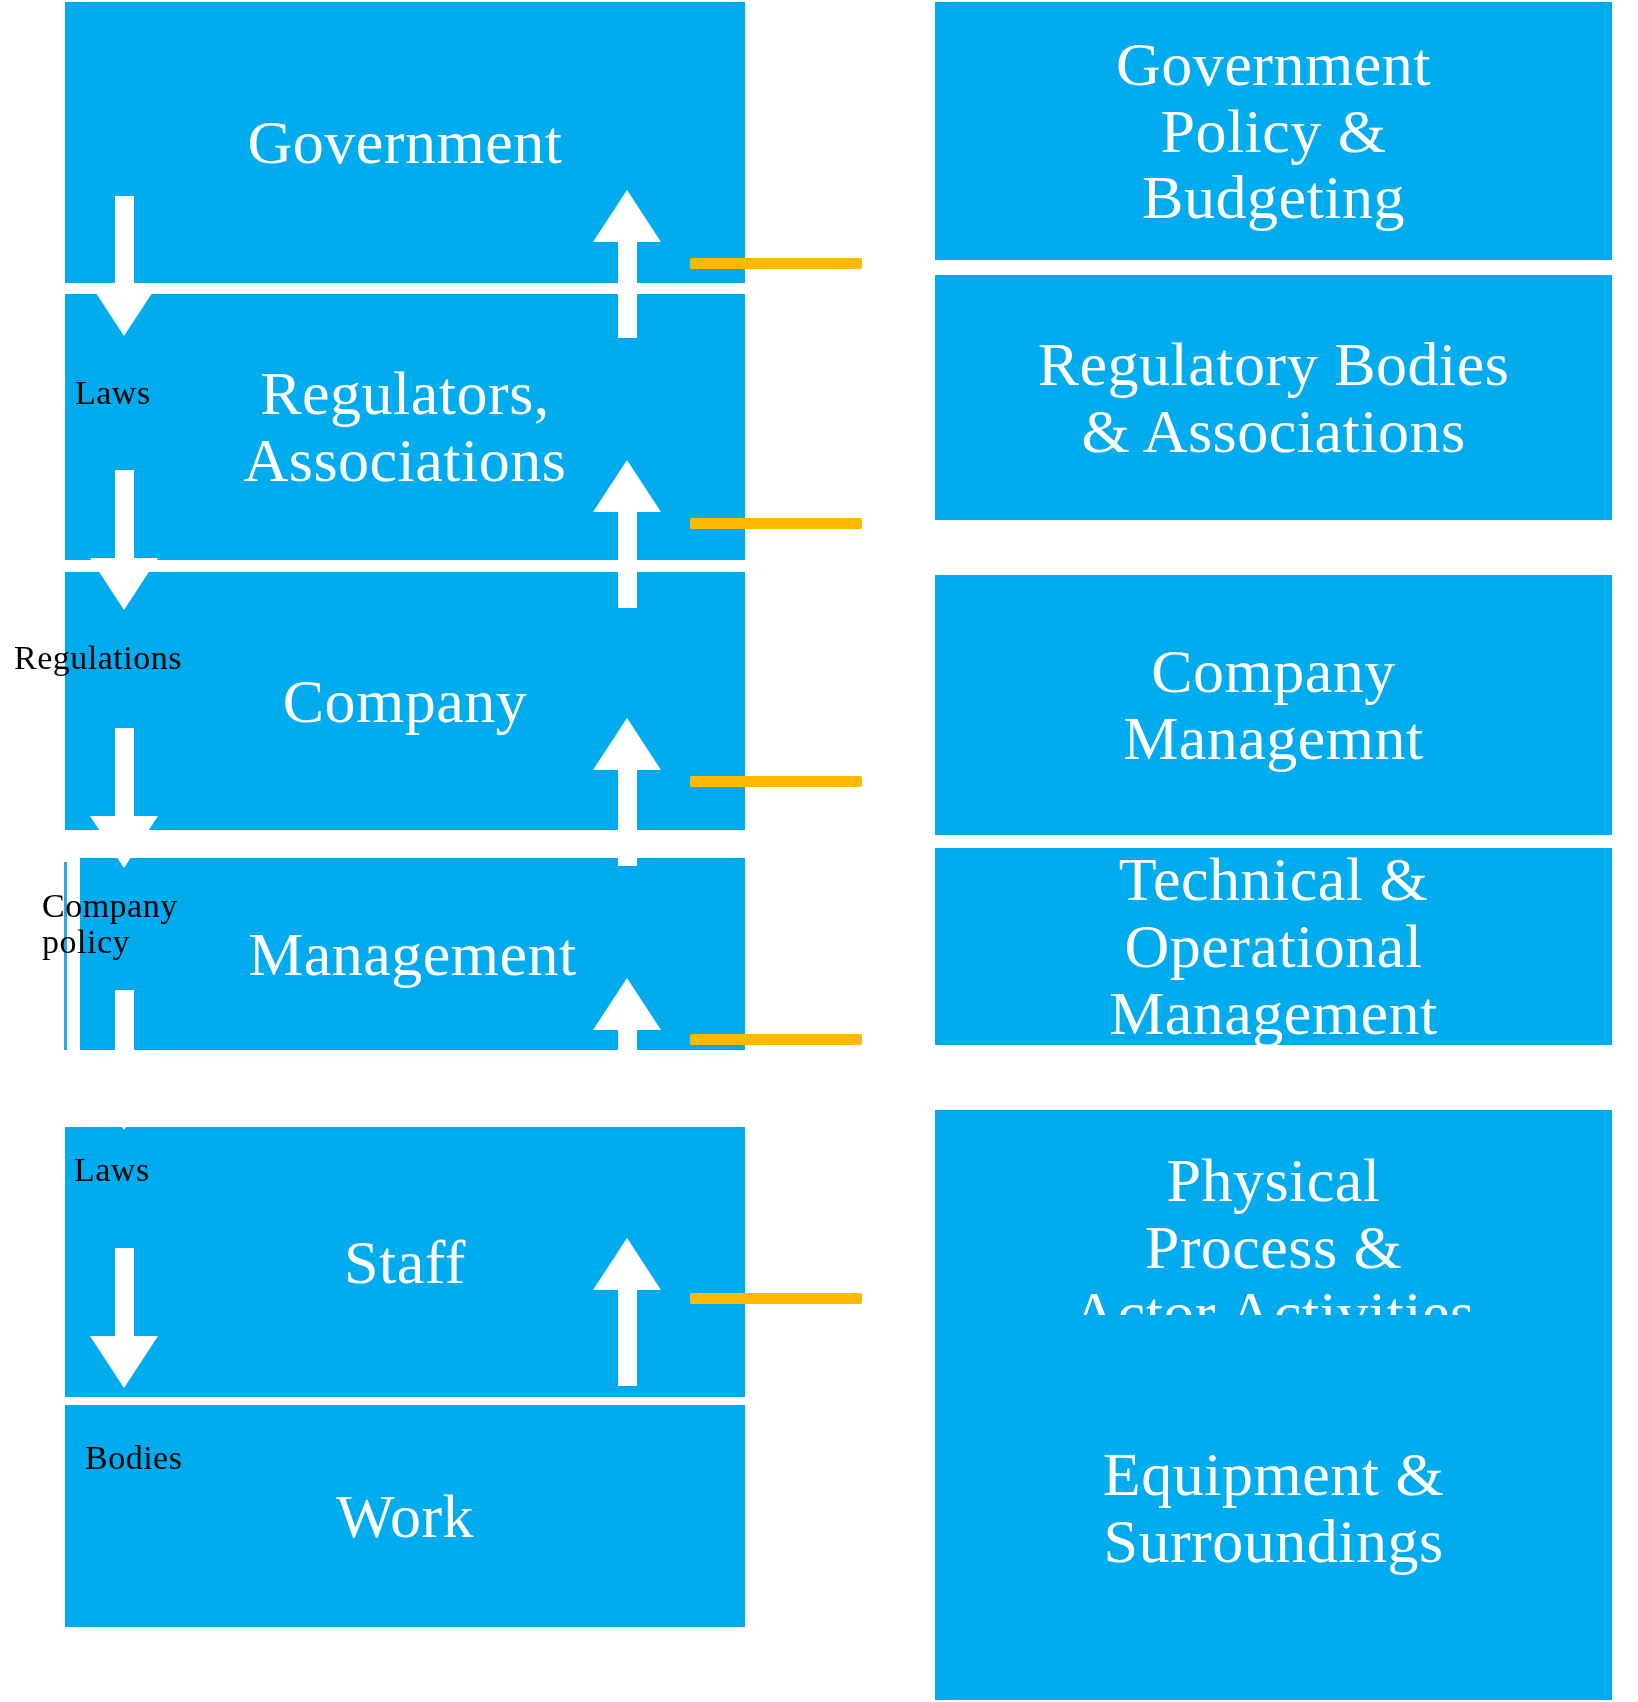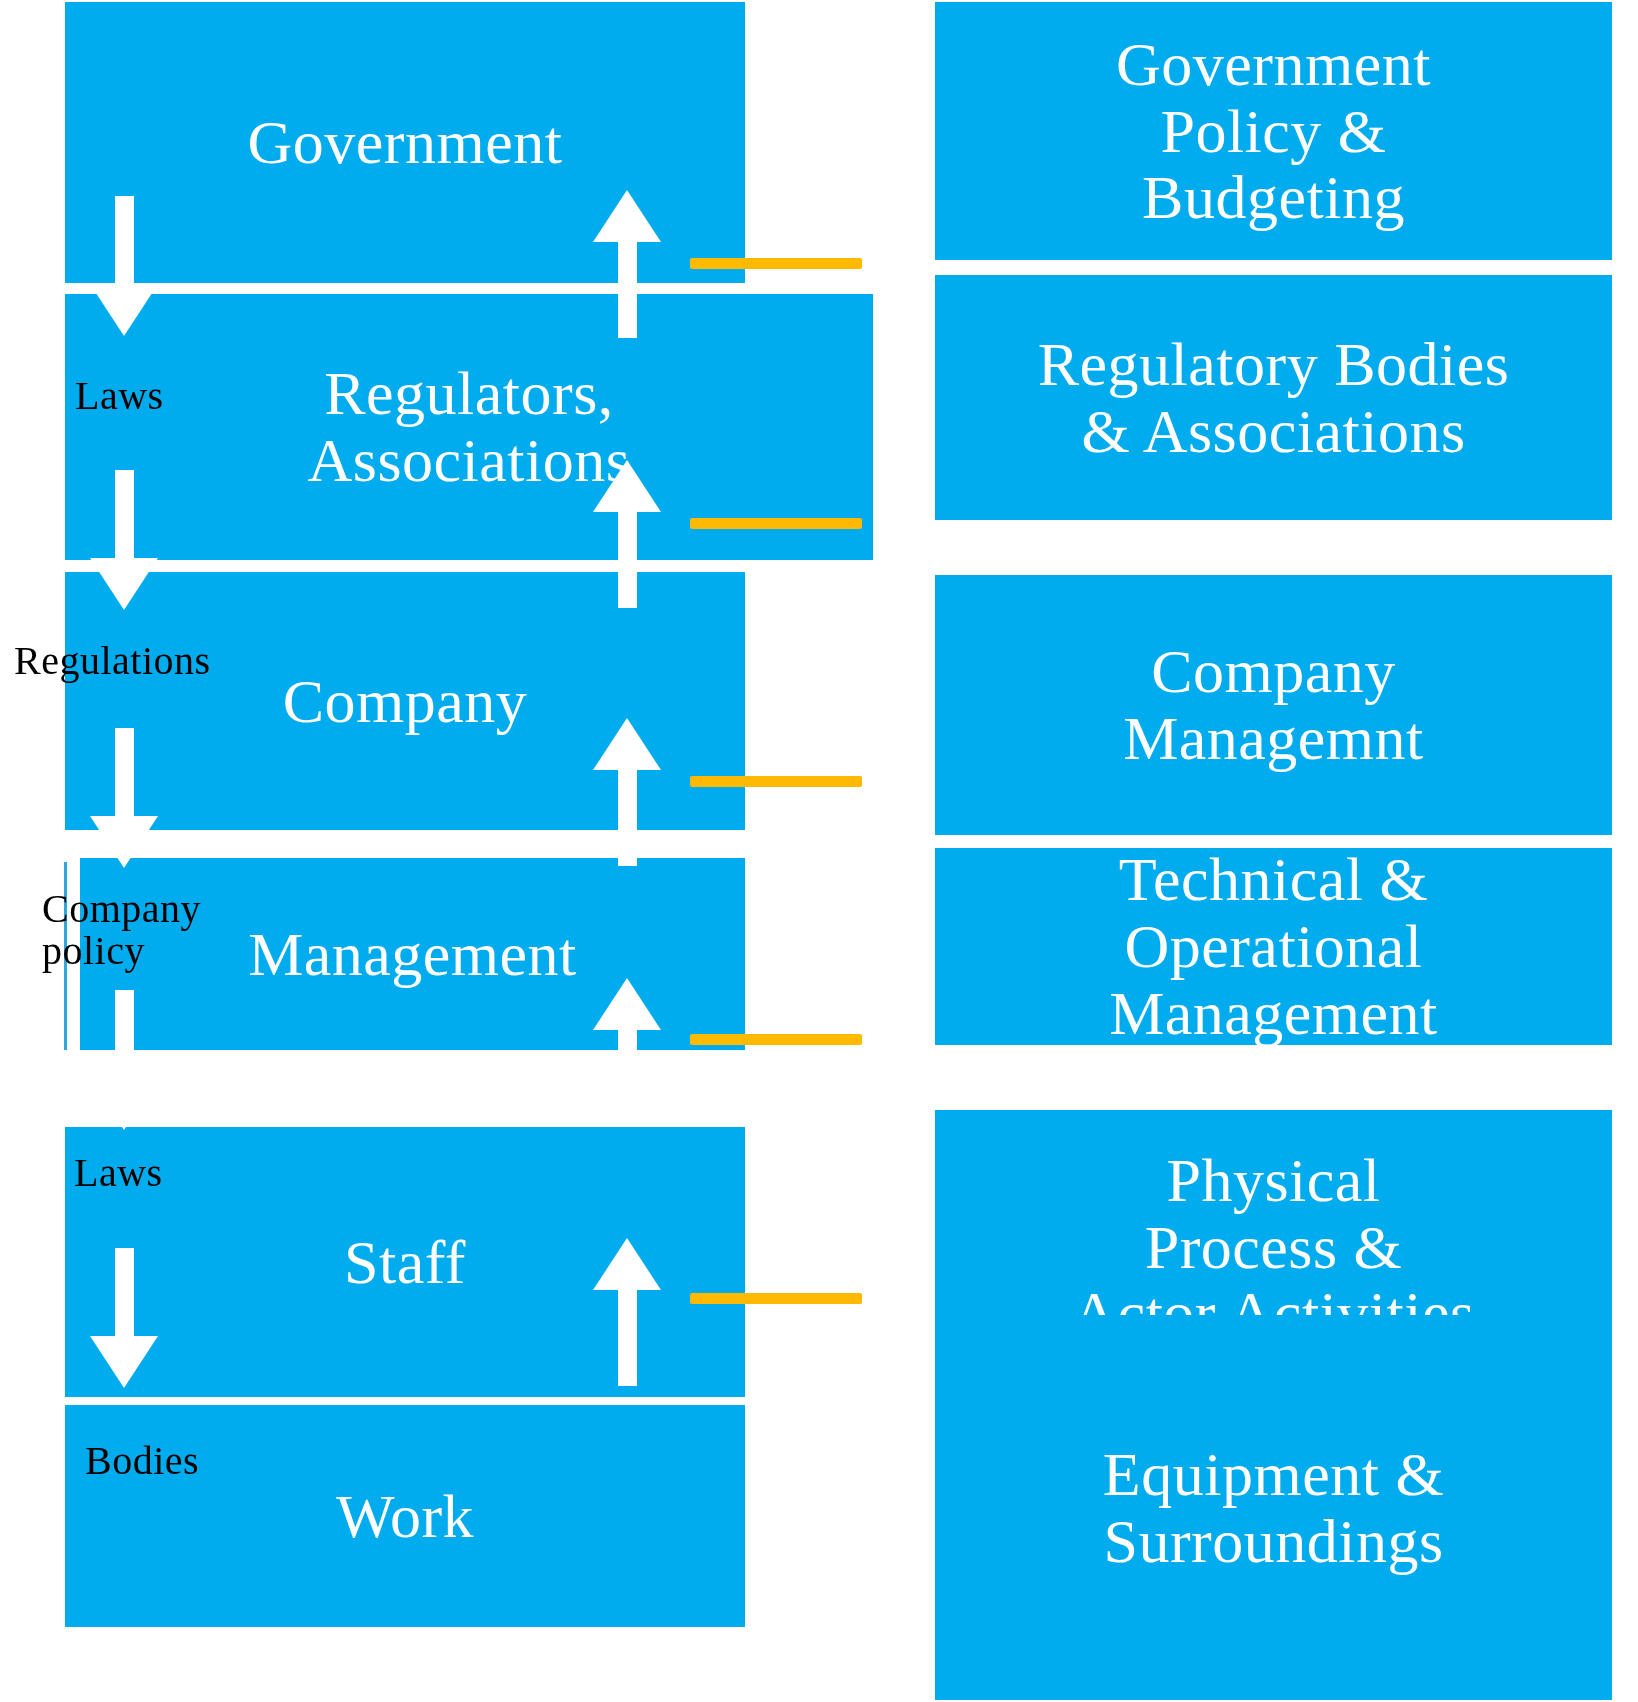--- a/index.html
+++ b/index.html
@@ -62,21 +62,21 @@
     width:0;height:0;
     border-left:34px solid transparent;
     border-right:34px solid transparent;
     border-bottom:52px solid #ffffff;
   }
 
   
   .arrow-label{
     position:absolute;
     color:#000000;
-    font-size:40px;
+    font-size:34px;
     line-height:1.05;
     white-space:pre-line;
     text-align:left;
     letter-spacing:0.5px;
   }
 
   
   .hairline{
     position:absolute;
     width:3px;
@@ -85,21 +85,21 @@
 </style>
 </head>
 <body>
 
 <div id="stage">
 
   <div class="box left-box" style="left:65px;  top:2px;    width:680px; height:281px;">
     <span class="txt">Government</span>
   </div>
 
-  <div class="box left-box" style="left:65px;  top:294px;  width:808px; height:266px;">
+  <div class="box left-box" style="left:65px;  top:294px;  width:680px; height:266px;">
     <span class="txt">Regulators,
 Associations</span>
   </div>
 
   <div class="box left-box" style="left:65px;  top:572px;  width:680px; height:258px;">
     <span class="txt">Company</span>
   </div>
 
   <div class="box left-box" style="left:80px;  top:858px;  width:665px; height:192px;">
     <span class="txt">Management</span>

